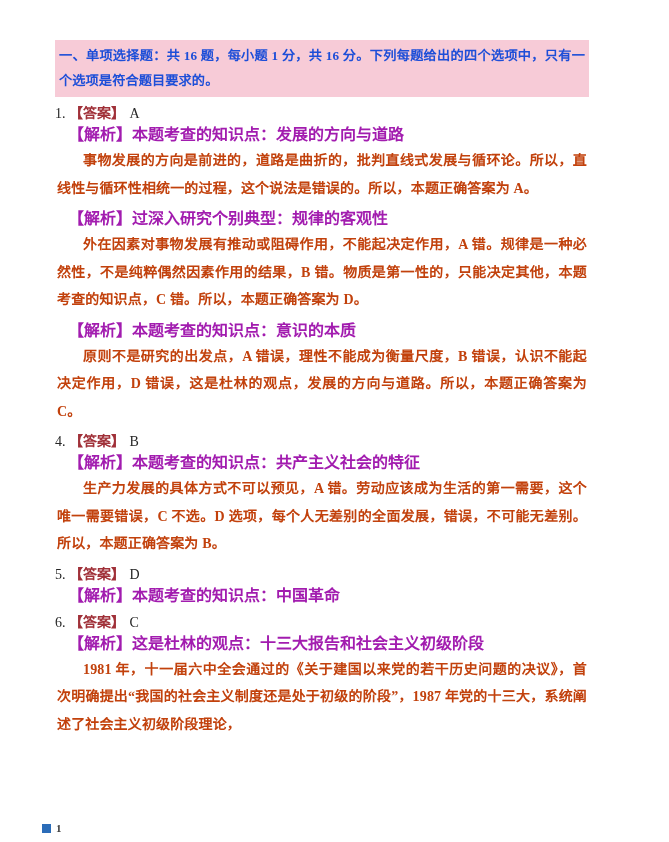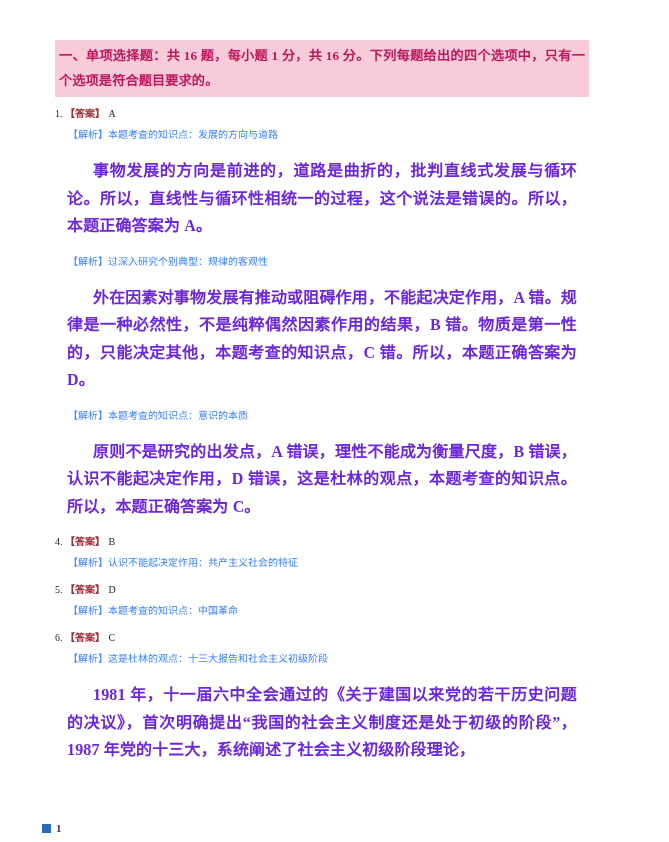--- a/index.html
+++ b/index.html
@@ -25,37 +25,37 @@
   .content {
     position: absolute;
     left: 55px;
     top: 40px;
     width: 534px;
   }
 
   
   .section-banner {
     background: #f7cbd7;
-    color: #be185d;
+    color: #1d4ed8;
     font-weight: bold;
     font-size: 13.2px;
     line-height: 25px;
     padding: 3px 4px 4px 4px;
     letter-spacing: 0.1px;
     text-align: justify;
     text-justify: inter-ideograph;
   }
 
   
   .question {
     margin-top: 7px;
   }
 
   .answer-line {
-    font-size: 10px;
+    font-size: 14px;
     line-height: 19px;
     color: #262626;
     font-weight: bold;
     margin: 0 0 2px 0;
     white-space: nowrap;
   }
   .answer-line .qnum {
     color: #262626;
     font-weight: normal;
     font-family: "Liberation Serif", serif;
@@ -64,38 +64,38 @@
     color: #a03038;
     font-weight: bold;
   }
   .answer-line .choice {
     color: #262626;
     font-weight: normal;
     padding-left: 1px;
   }
 
   .analysis-line {
-    color: #3b82f6;
-    font-weight: normal;
-    font-size: 10px;
+    color: #a21caf;
+    font-weight: bold;
+    font-size: 16px;
     line-height: 20px;
     margin: 0 0 1px 0;
     padding-left: 13px;
     white-space: nowrap;
   }
 
   .explain {
-    font-size: 16px;
+    font-size: 14px;
     line-height: 27.5px;
-    color: #6d28d9;
+    color: #c2410c;
     font-weight: bold;
     text-align: justify;
     text-justify: inter-ideograph;
     text-indent: 26px;
-    margin: 12px;
+    margin: 2px;
     letter-spacing: 0.15px;
   }
 
   
   .page-marker {
     position: absolute;
     left: 42px;
     bottom: 8px;
     display: flex;
     align-items: center;
@@ -140,32 +140,33 @@
       <p class="analysis-line">
         <span>【解析】</span><span>过深入研究个别典型：规律的客观性</span>
       </p>
       <p class="explain">外在因素对事物发展有推动或阻碍作用，不能起决定作用，A 错。规律是一种必然性，不是纯粹偶然因素作用的结果，B 错。物质是第一性的，只能决定其他，本题考查的知识点，C 错。所以，本题正确答案为 D。</p>
     </div>
 
     <div class="question">
       <p class="analysis-line">
         <span>【解析】</span><span>本题考查的知识点：意识的本质</span>
       </p>
-      <p class="explain">原则不是研究的出发点，A 错误，理性不能成为衡量尺度，B 错误，认识不能起决定作用，D 错误，这是杜林的观点，本题考查的知识点。所以，本题正确答案为 C。</p>
+      <p class="explain">原则不是研究的出发点，A 错误，理性不能成为衡量尺度，B 错误，认识不能起决定作用，D 错误，这是杜林的观点，发展的方向与道路。所以，本题正确答案为 C。</p>
     </div>
 
     <div class="question">
       <p class="answer-line">
         <span class="qnum">4.</span>
         <span class="tag-red">【答案】</span>
         <span class="choice">B</span>
       </p>
       <p class="analysis-line">
-        <span>【解析】</span><span>认识不能起决定作用：共产主义社会的特征</span>
+        <span>【解析】</span><span>本题考查的知识点：共产主义社会的特征</span>
       </p>
+      <p class="explain">生产力发展的具体方式不可以预见，A 错。劳动应该成为生活的第一需要，这个唯一需要错误，C 不选。D 选项，每个人无差别的全面发展，错误，不可能无差别。所以，本题正确答案为 B。</p>
     </div>
 
     <div class="question">
       <p class="answer-line">
         <span class="qnum">5.</span>
         <span class="tag-red">【答案】</span>
         <span class="choice">D</span>
       </p>
       <p class="analysis-line">
         <span>【解析】</span><span>本题考查的知识点：中国革命</span>

